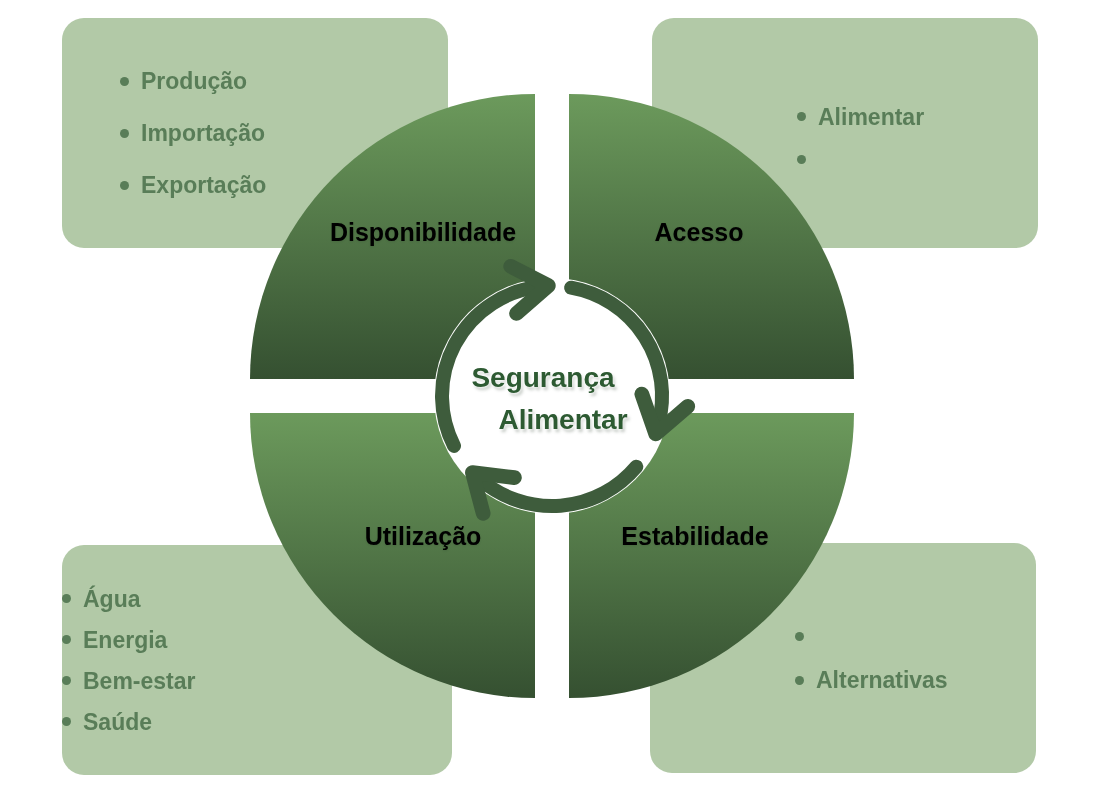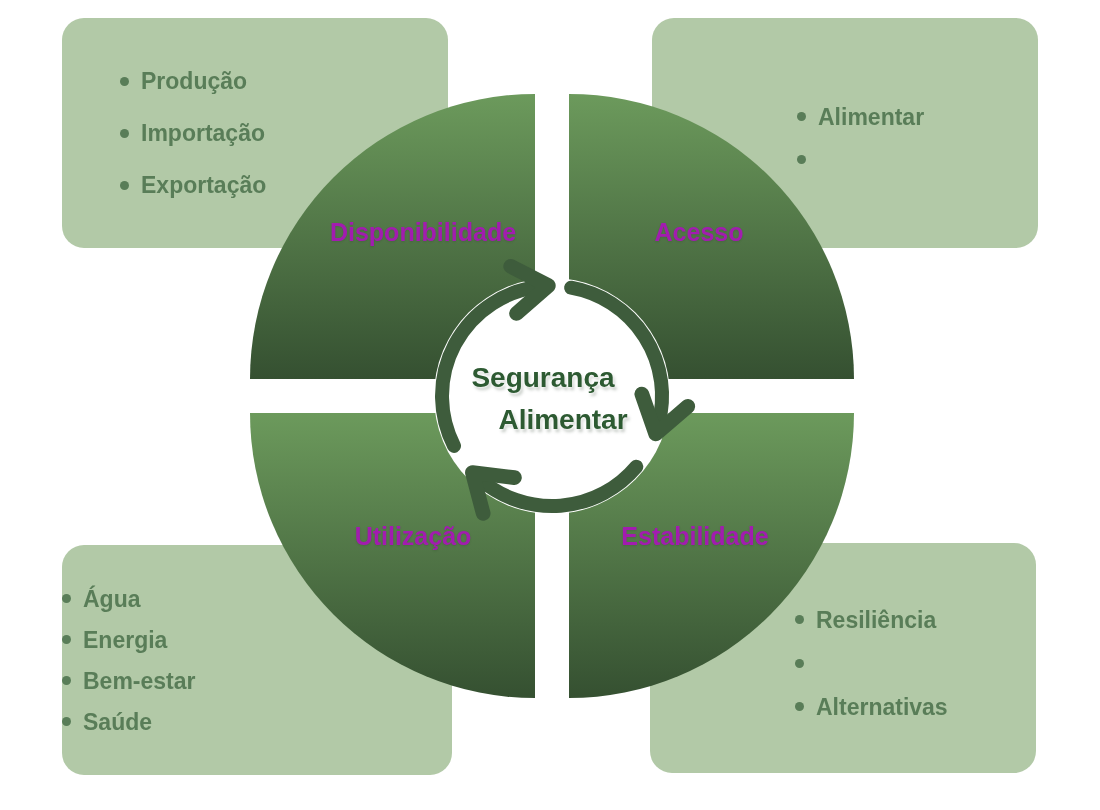--- a/index.html
+++ b/index.html
@@ -29,26 +29,26 @@
   .box-bl { left:62px;  top:545px; width:390px; height:230px; }
   .box-br { left:650px; top:543px; width:386px; height:230px; padding-left:145px; padding-top:10px; }
   .box-tl .items, .box-tr .items { gap:24px; }
   .box-bl .items { gap:13px; }
   .box-br .items { gap:25px; }
   
   .wheel { position:absolute; left:0; top:0; }
   
   .quad-label {
     position:absolute; transform:translate(-50%,-50%);
-    color:#a21caf; font-weight:bold; font-size:25px; white-space:nowrap;
+    color:#000000; font-weight:bold; font-size:25px; white-space:nowrap;
     text-shadow:0 1px 2px rgba(40,60,40,0.18);
   }
   .label-disponibilidade { left:423px; top:232px; }
   .label-acesso          { left:699px; top:232px; }
-  .label-utilizacao      { left:413px; top:536px; }
+  .label-utilizacao      { left:423px; top:536px; }
   .label-estabilidade    { left:695px; top:536px; }
   
   .center-title {
     position:absolute; left:549px; top:399px; transform:translate(-50%,-50%);
     color:#2d5a32; font-weight:bold; font-size:28px; line-height:42px;
     text-align:center; white-space:nowrap;
     text-shadow:
       0 0 3px #ffffff, 0 0 8px rgba(255,255,255,0.95),
       2px 3px 3px rgba(110,125,110,0.45);
   }
@@ -107,24 +107,20 @@
         <span class="dot"></span>
         <span class="item-text">Saúde</span>
       </li>
       </ul>
   </div>
 
   <div class="info-box box-br">
     <ul class="items">
         <li class="item">
         <span class="dot"></span>
-        <span class="item-text">Resiliência</span>
-      </li>
-        <li class="item">
-        <span class="dot"></span>
       </li>
         <li class="item">
         <span class="dot"></span>
         <span class="item-text">Alternativas</span>
       </li>
       </ul>
   </div>
 
   <svg class="wheel" width="1100" height="810" viewBox="0 0 1100 810">
     <defs>

